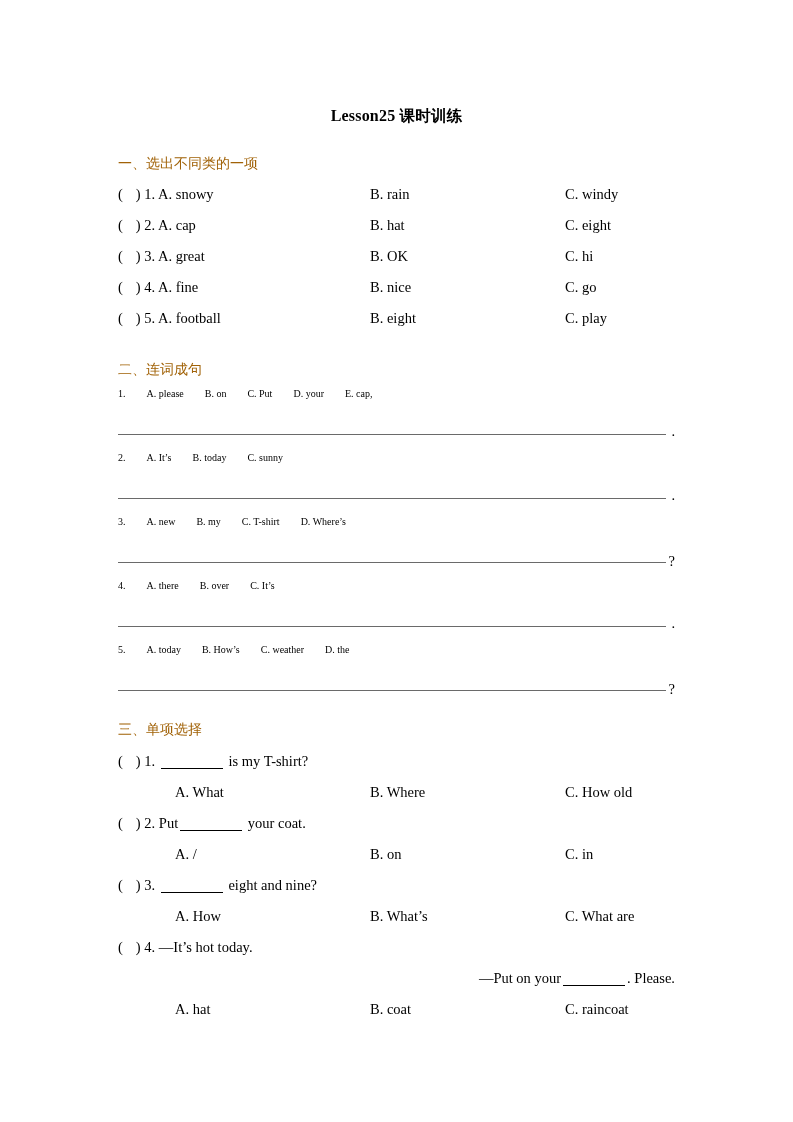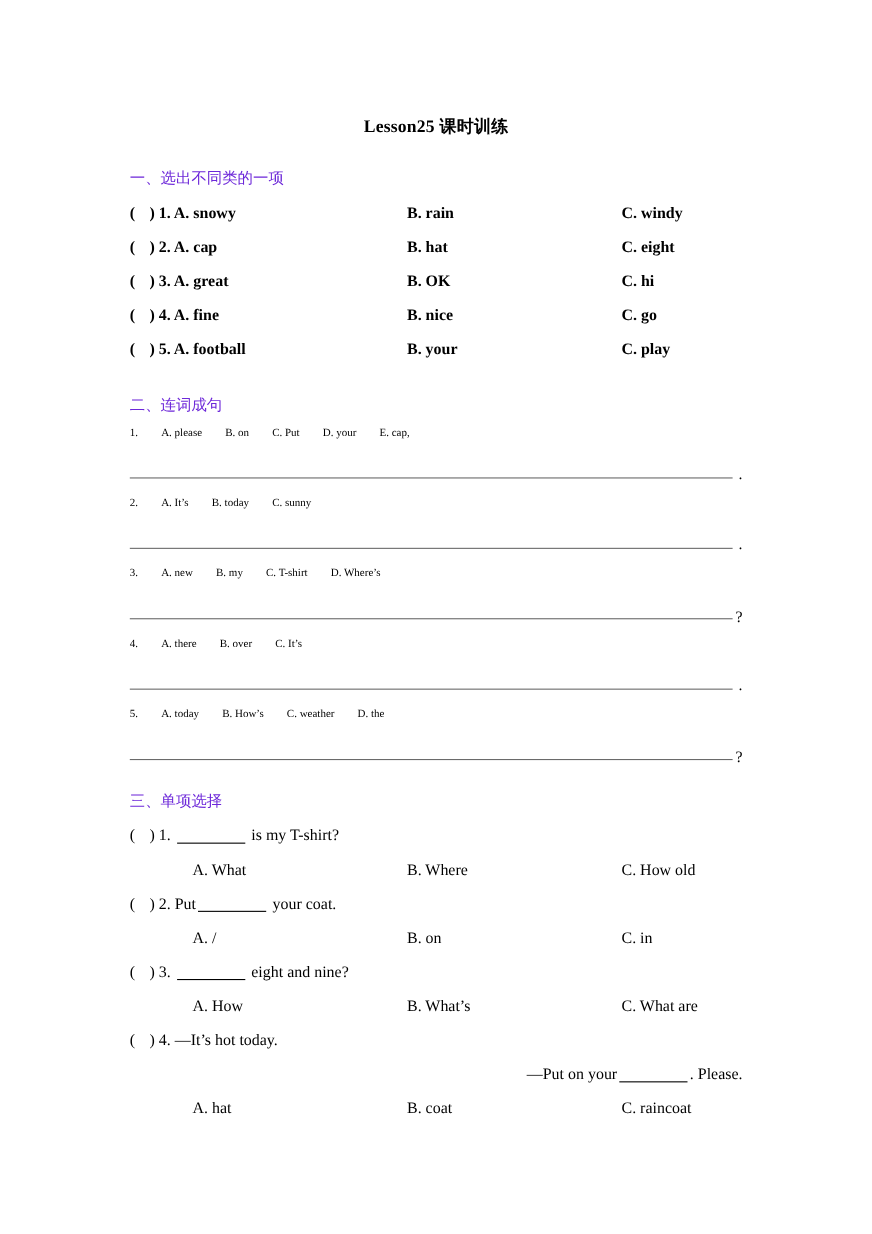--- a/index.html
+++ b/index.html
@@ -39,21 +39,21 @@
     font-family: "DejaVu Sans", "Liberation Sans", sans-serif;
     font-weight: bold;
     font-size: 15.5px;
   }
 
   
   .section-heading {
     font-family: "DejaVu Sans", "Liberation Sans", sans-serif;
     font-size: 14px;
     font-weight: normal;
-    color: #6d28d9;
+    color: #a16207;
     line-height: 1.1;
   }
   #sec1-heading { margin-top: 30px; }
   #sec2-heading { margin-top: 28px; }
   #sec3-heading { margin-top: 25px; }
 
   
   .opt-row {
     position: relative;
     height: 31px;
@@ -76,21 +76,21 @@
     left: 447px;
     top: 0;
   }
   .paren {
     letter-spacing: 0px;
   }
   .paren::before { content: "("; }
   .paren::after  { content: ")"; }
   .paren .gap { display: inline-block; width: 13px; }
 
-  .sec1-list { margin-top: 8px; font-weight: bold; }
+  .sec1-list { margin-top: 8px; }
 
   
   .wo-block { margin-top: 2px; }
   .wo-words {
     font-size: 10px;
     line-height: 30px;
     height: 30px;
     white-space: nowrap;
   }
   .wo-words .w {
@@ -201,21 +201,21 @@
     </div>
 
     <div class="opt-row">
       <span class="col-a"><span class="paren"><span class="gap"></span></span> <span>4.</span> <span>A. fine</span></span>
       <span class="col-b">B. nice</span>
       <span class="col-c">C. go</span>
     </div>
 
     <div class="opt-row">
       <span class="col-a"><span class="paren"><span class="gap"></span></span> <span>5.</span> <span>A. football</span></span>
-      <span class="col-b">B. your</span>
+      <span class="col-b">B. eight</span>
       <span class="col-c">C. play</span>
     </div>
 
   </div>
 
   <div class="section-heading" id="sec2-heading">二、连词成句</div>
 
   <div class="sec2-list">
 
     <div class="wo-block">

